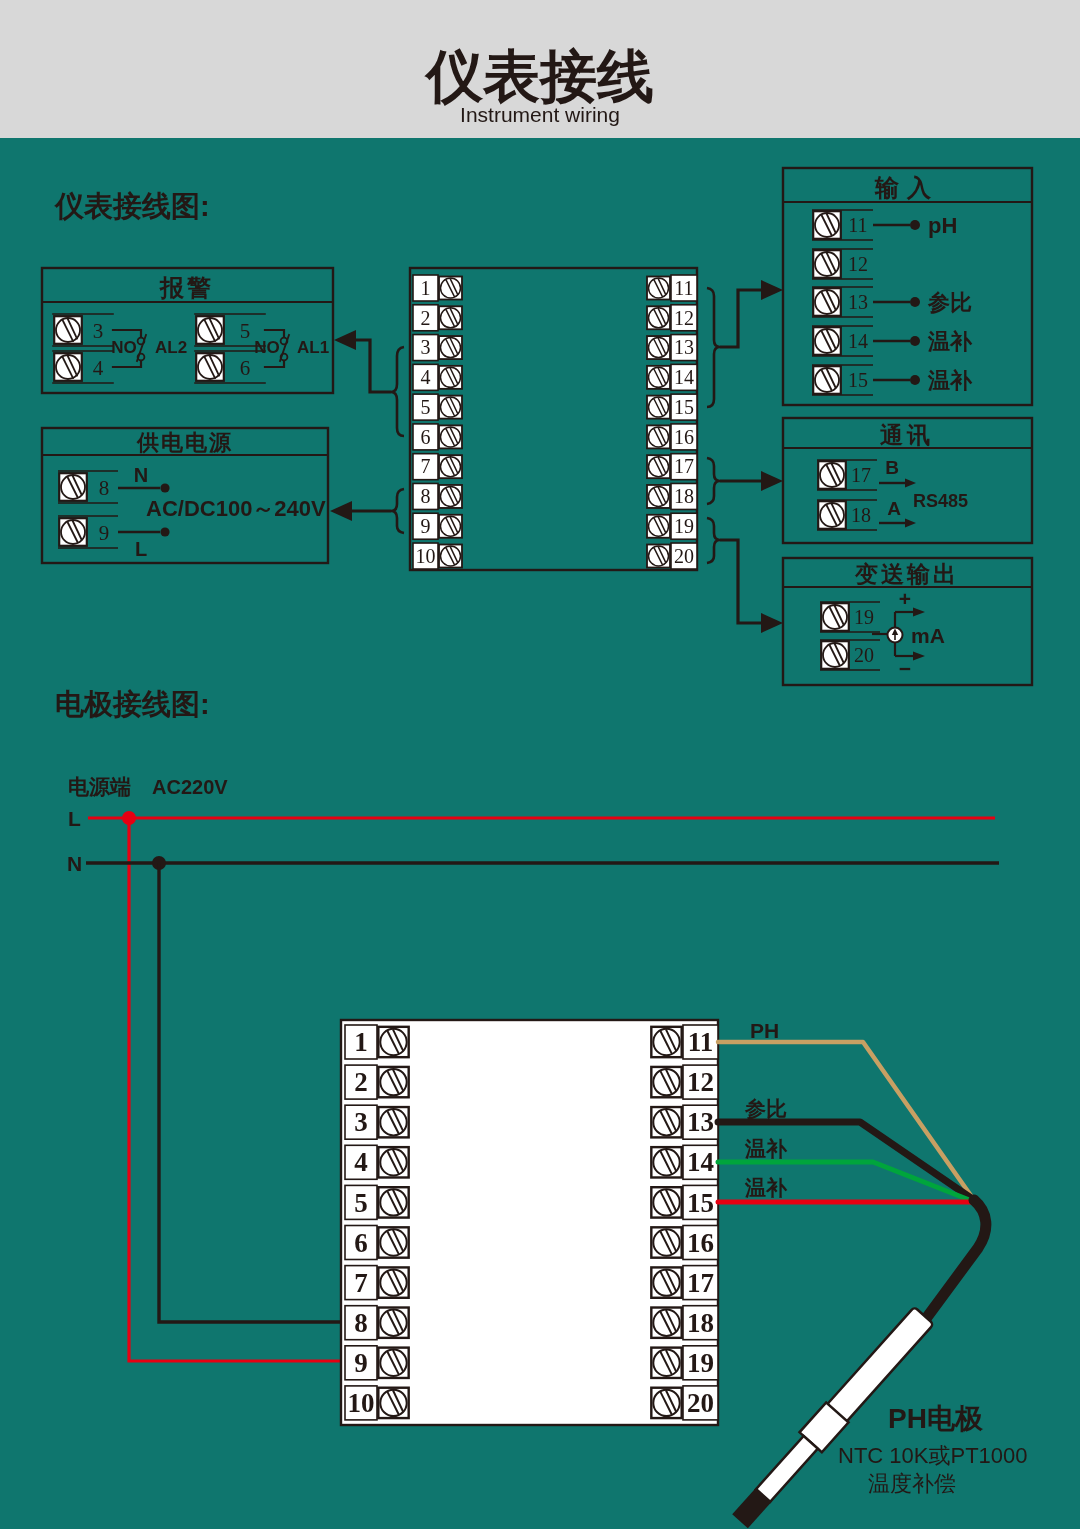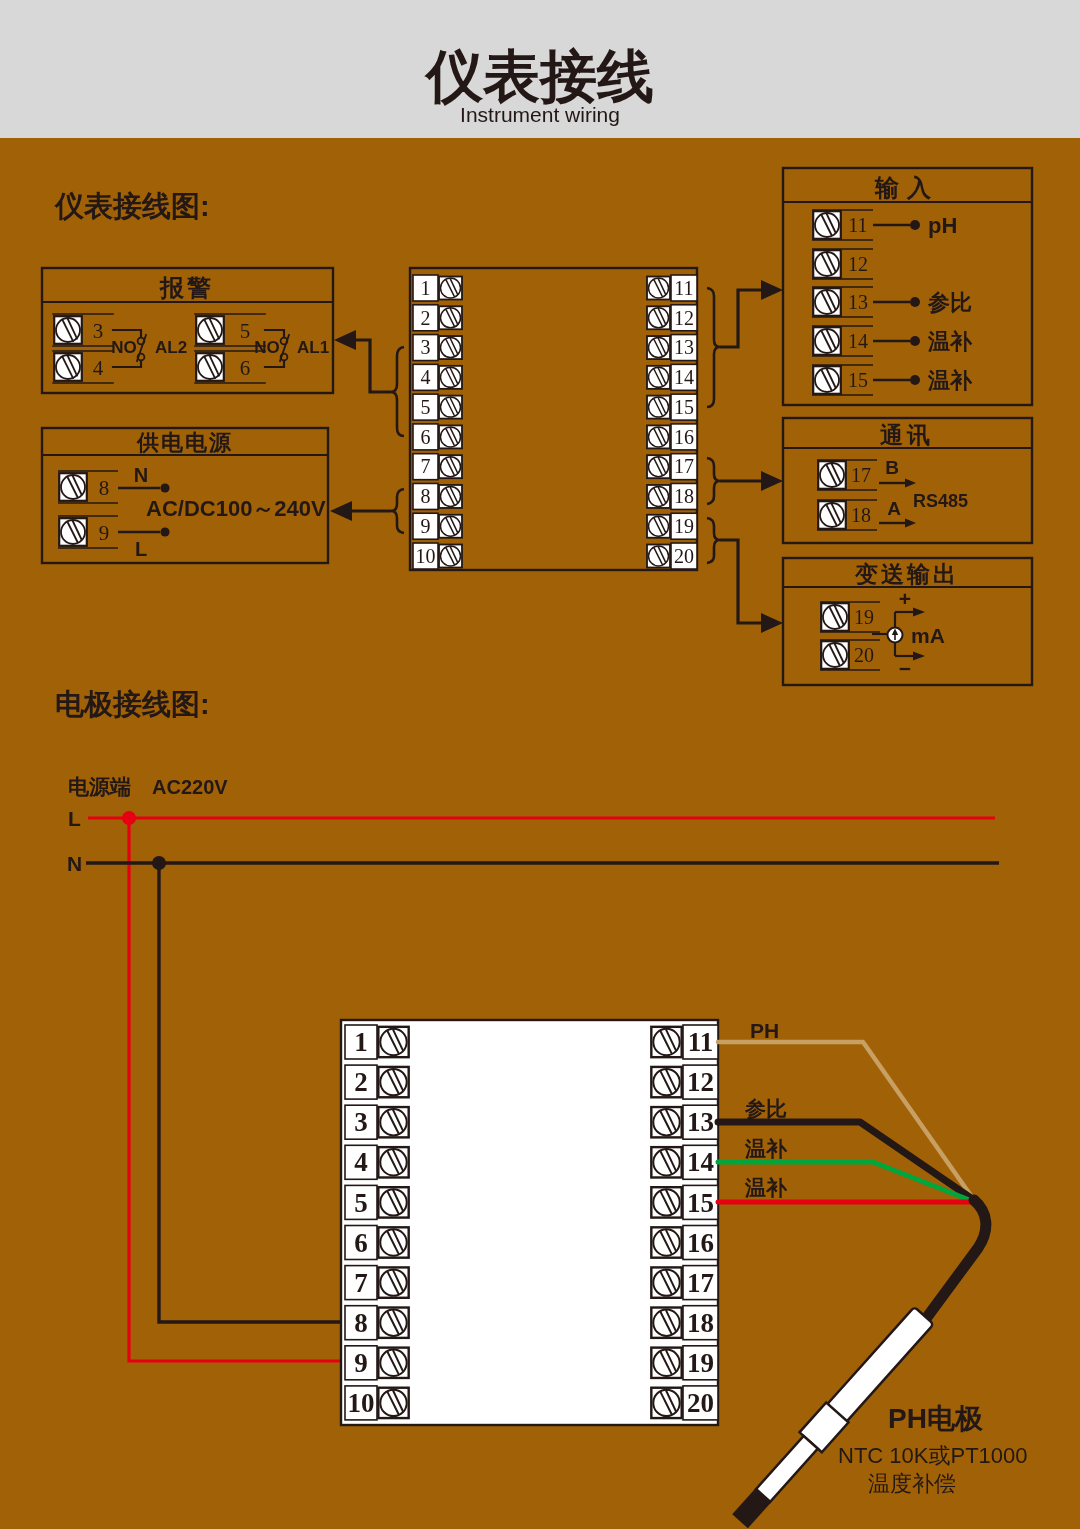--- a/index.html
+++ b/index.html
@@ -1,16 +1,16 @@
 <!DOCTYPE html>
 <html><head>
 <meta charset="utf-8">
 <style>
   html,body{margin:0;padding:0;background:#fff;}
-  .page{position:relative;width:1080px;height:1529px;background:#a16207;overflow:hidden;}
+  .page{position:relative;width:1080px;height:1529px;background:#0f766e;overflow:hidden;}
   svg{position:absolute;left:0;top:0;}
   text{fill:#231815;}
   .sans{font-family:"Liberation Sans",sans-serif;}
   .serif{font-family:"Liberation Serif",serif;}
 </style>
 </head>
 <body>
 
 <div class="page">
 <svg width="1080" height="1529" viewBox="0 0 1080 1529" xmlns="http://www.w3.org/2000/svg" xmlns:xlink="http://www.w3.org/1999/xlink">

